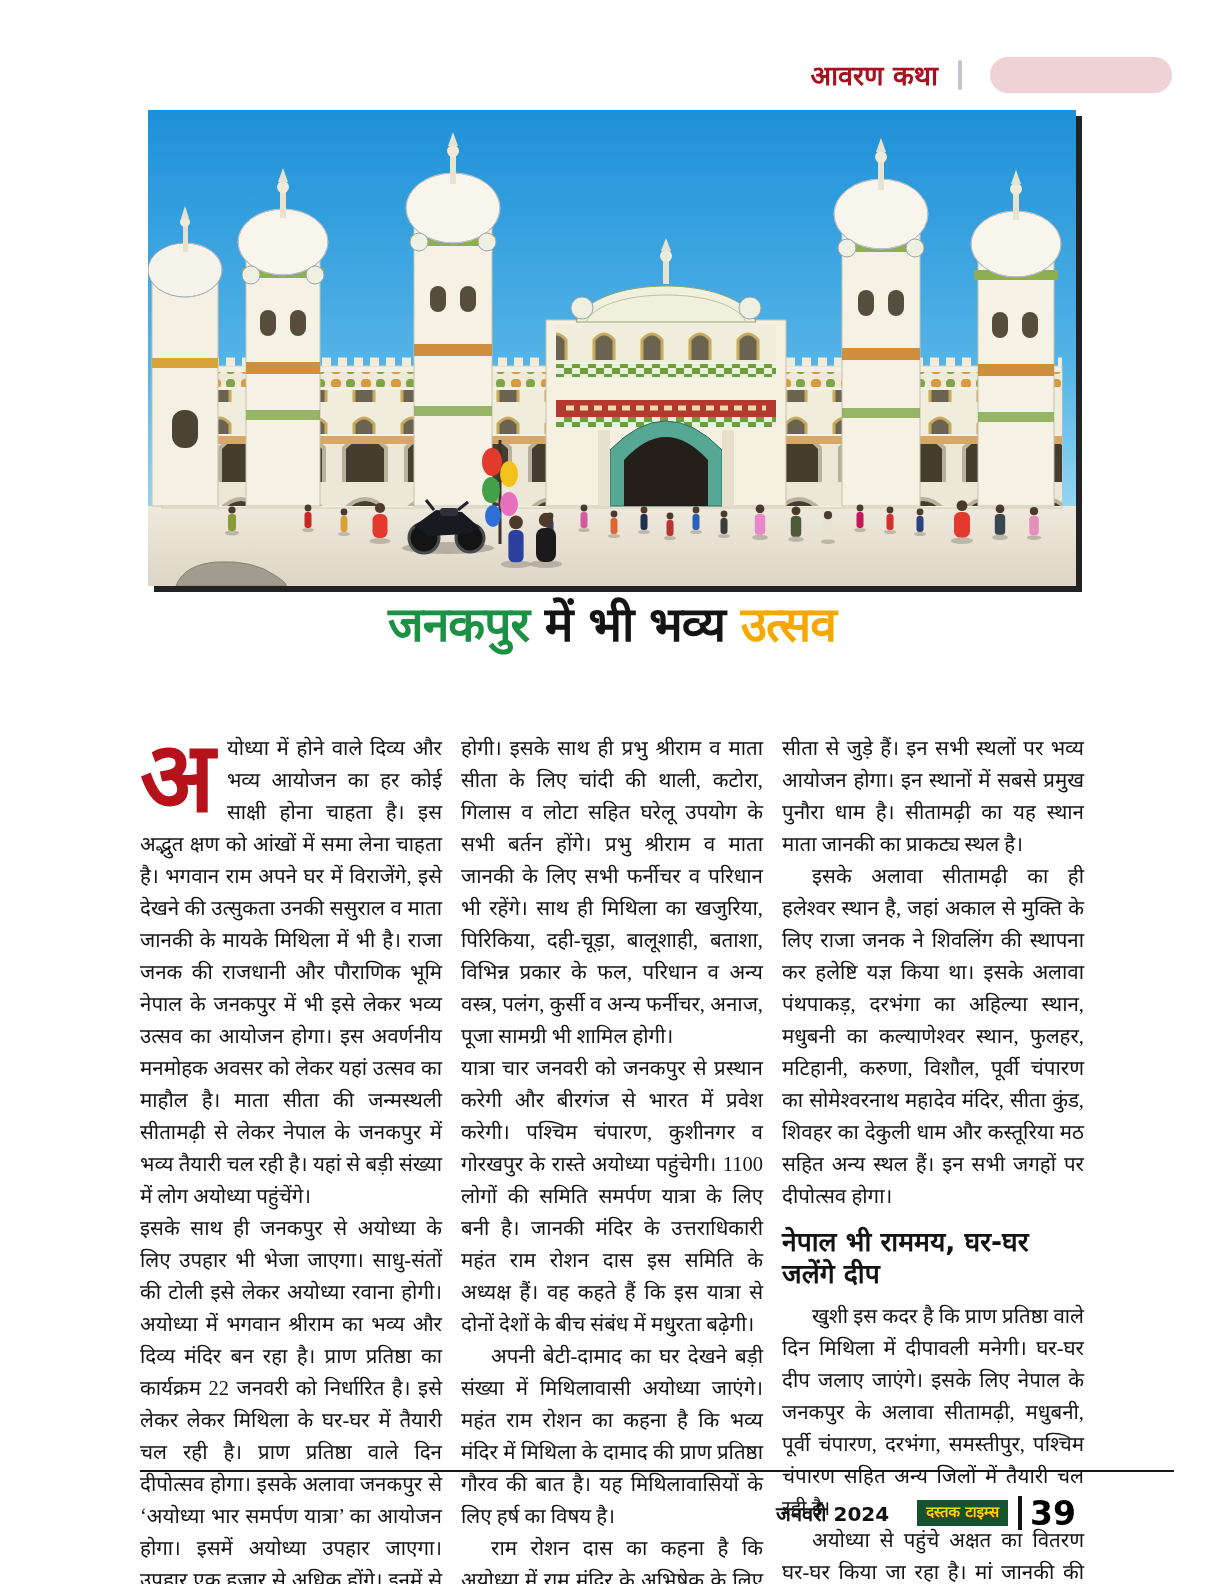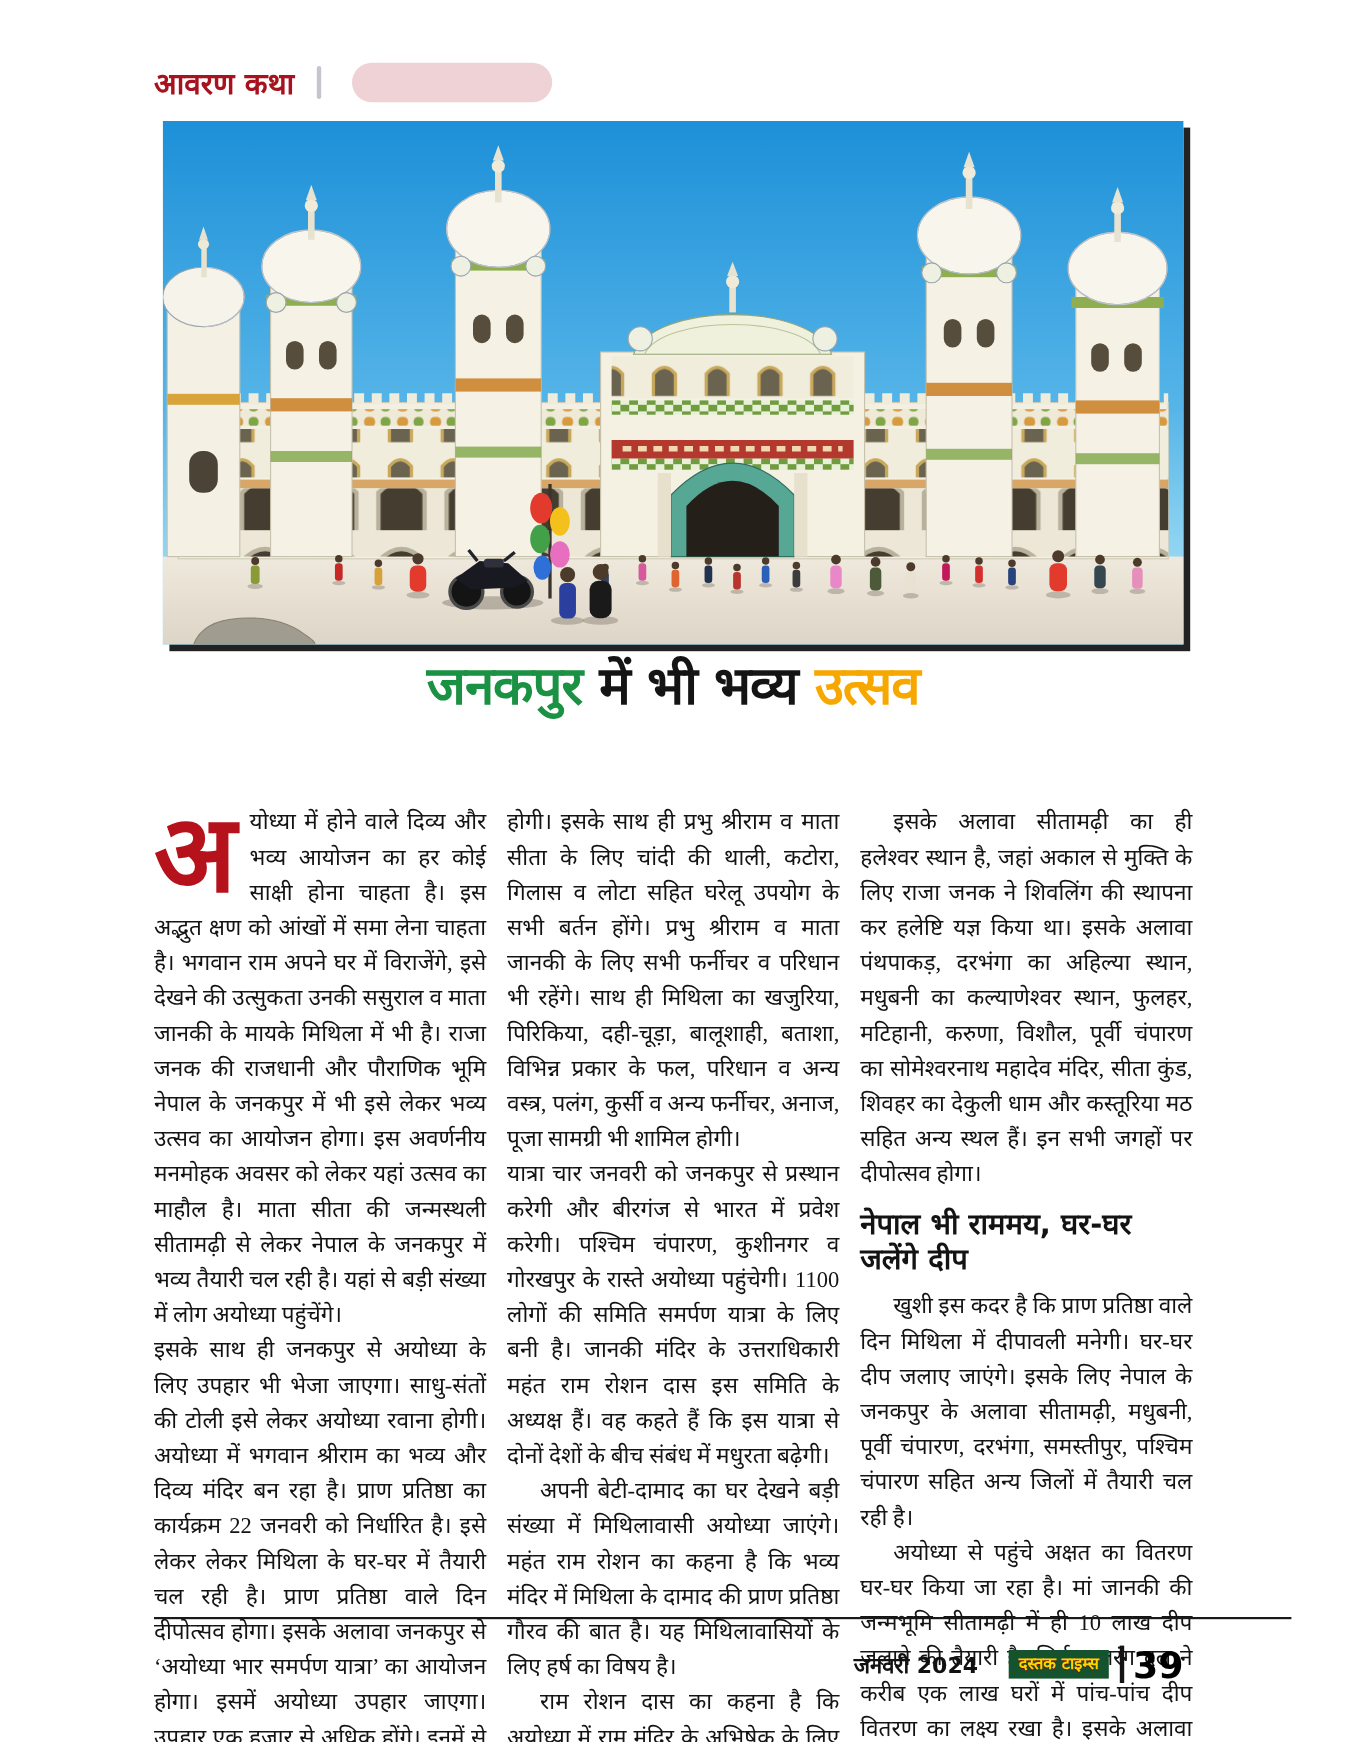--- a/index.html
+++ b/index.html
@@ -2,21 +2,21 @@
 <html><head>
 <meta charset="utf-8">
 <style>
   html,body{margin:0;padding:0;}
   body{
     width:1224px;height:1584px;position:relative;background:#ffffff;
     font-family:"Liberation Serif","DejaVu Sans",serif;color:#131313;
     -webkit-font-smoothing:antialiased;
   }
   
-  .hdr{position:absolute;top:56px;left:140px;width:1032px;display:flex;align-items:center;}
+  .hdr{position:absolute;top:56px;left:140px;width:1032px;display:flex;justify-content:flex-end;align-items:center;}
   .hdr-label{font-family:"DejaVu Sans","Liberation Sans",sans-serif;font-weight:bold;font-size:27px;color:#a8121e;}
   .hdr-sep{width:4px;height:30px;background:#c9c2cf;margin:0 28px 0 20px;border-radius:2px;}
   .hdr-pill{width:182px;height:36px;border-radius:18px;background:#efd2d6;}
   
   .photo{position:absolute;left:148px;top:110px;width:928px;height:476px;box-shadow:6px 6px 0 rgba(15,15,15,.92);overflow:hidden;background:#9fd7ef;}
   .photo svg{display:block;}
   .person rect{fill:currentColor;}
   .person .phead{fill:#4c3a2b;}
   .psh{fill:rgba(60,50,40,.25);}
   
@@ -339,20 +339,21 @@
 
   <div class="col">
     <p>होगी। इसके साथ ही प्रभु श्रीराम व माता सीता के लिए चांदी की थाली, कटोरा, गिलास व लोटा सहित घरेलू उपयोग के सभी बर्तन होंगे। प्रभु श्रीराम व माता जानकी के लिए सभी फर्नीचर व परिधान भी रहेंगे। साथ ही मिथिला का खजुरिया, पिरिकिया, दही-चूड़ा, बालूशाही, बताशा, विभिन्न प्रकार के फल, परिधान व अन्य वस्त्र, पलंग, कुर्सी व अन्य फर्नीचर, अनाज, पूजा सामग्री भी शामिल होगी।</p>
     <p class="sp">यात्रा चार जनवरी को जनकपुर से प्रस्थान करेगी और बीरगंज से भारत में प्रवेश करेगी। पश्चिम चंपारण, कुशीनगर व गोरखपुर के रास्ते अयोध्या पहुंचेगी। 1100 लोगों की समिति समर्पण यात्रा के लिए बनी है। जानकी मंदिर के उत्तराधिकारी महंत राम रोशन दास इस समिति के अध्यक्ष हैं। वह कहते हैं कि इस यात्रा से दोनों देशों के बीच संबंध में मधुरता बढ़ेगी।</p>
     <p class="sp indent">अपनी बेटी-दामाद का घर देखने बड़ी संख्या में मिथिलावासी अयोध्या जाएंगे। महंत राम रोशन का कहना है कि भव्य मंदिर में मिथिला के दामाद की प्राण प्रतिष्ठा गौरव की बात है। यह मिथिलावासियों के लिए हर्ष का विषय है।</p>
     <p class="sp indent">राम रोशन दास का कहना है कि अयोध्या में राम मंदिर के अभिषेक के लिए वहां से निमंत्रण मिला है। इसे लेकर वैदिक संस्कृति का पालन करते हुए तैयारियां की जा रही हैं।</p>
 
   </div>
 
   <div class="col">
+    <p>सीता से जुड़े हैं। इन सभी स्थलों पर भव्य आयोजन होगा। इन स्थानों में सबसे प्रमुख पुनौरा धाम है। सीतामढ़ी का यह स्थान माता जानकी का प्राकट्य स्थल है।</p>
     <p class="sp indent">इसके अलावा सीतामढ़ी का ही हलेश्वर स्थान है, जहां अकाल से मुक्ति के लिए राजा जनक ने शिवलिंग की स्थापना कर हलेष्टि यज्ञ किया था। इसके अलावा पंथपाकड़, दरभंगा का अहिल्या स्थान, मधुबनी का कल्याणेश्वर स्थान, फुलहर, मटिहानी, करुणा, विशौल, पूर्वी चंपारण का सोमेश्वरनाथ महादेव मंदिर, सीता कुंड, शिवहर का देकुली धाम और कस्तूरिया मठ सहित अन्य स्थल हैं। इन सभी जगहों पर दीपोत्सव होगा।</p>
     <p class="subhead">नेपाल भी राममय, घर-घर जलेंगे दीप</p>
     <p class="indent">खुशी इस कदर है कि प्राण प्रतिष्ठा वाले दिन मिथिला में दीपावली मनेगी। घर-घर दीप जलाए जाएंगे। इसके लिए नेपाल के जनकपुर के अलावा सीतामढ़ी, मधुबनी, पूर्वी चंपारण, दरभंगा, समस्तीपुर, पश्चिम चंपारण सहित अन्य जिलों में तैयारी चल रही है।</p>
     <p class="sp indent"><span>अयोध्या से पहुंचे अक्षत का वितरण घर-घर किया जा रहा है। मां जानकी की जन्मभूमि सीतामढ़ी में ही 10 लाख दीप जलाने की तैयारी है। सिर्फ बजरंग दल ने करीब एक लाख घरों में पांच-पांच दीप वितरण का लक्ष्य रखा है। इसके अलावा भाजपा की ओर से मां जानकी प्राकट्य स्थली पुनौराधाम में विशेष उत्सव की तैयारी है। मंदिर सहित बूथ स्तर पर भाजपा की ओर से दीपोत्सव किया जाएगा।</span></p>
   </div>
 
 </div>
 
 <div class="f-rule"></div>
 <div class="footer">

